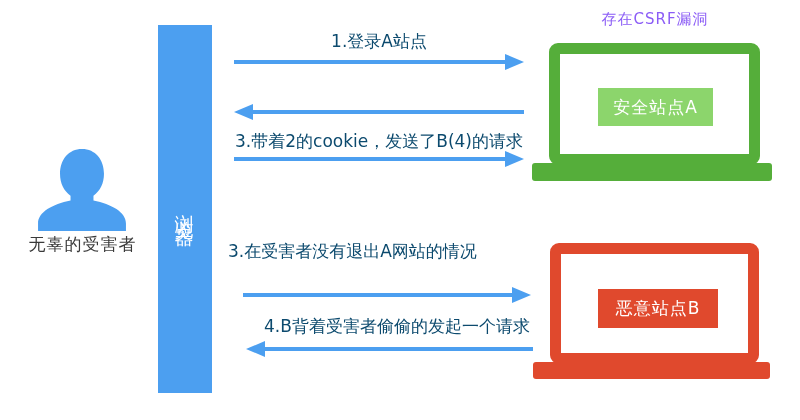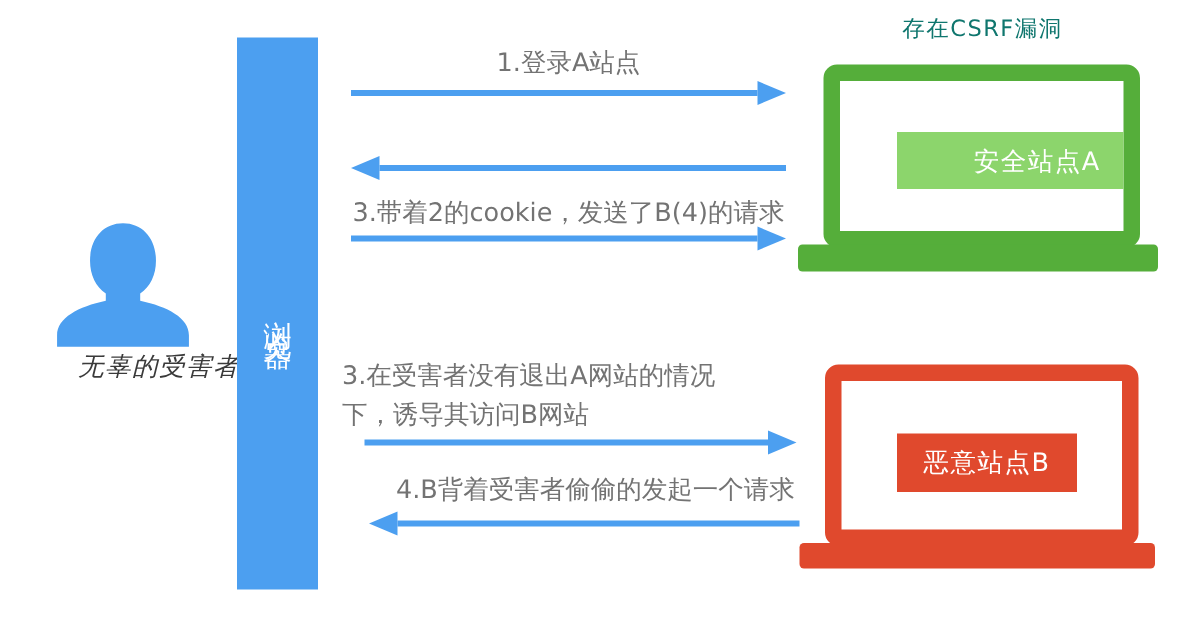--- a/index.html
+++ b/index.html
@@ -2,51 +2,51 @@
 <html><head>
 <meta charset="utf-8">
 <style>
   html,body{margin:0;padding:0;background:#fff;}
   .canvas{
     position:relative;width:800px;height:420px;background:#fff;overflow:hidden;
     font-family:"DejaVu Sans","Liberation Sans",sans-serif;color:#3a3a3a;
   }
   
   .person-svg{position:absolute;left:28px;top:147px;width:108px;height:86px;}
-  .person-label{position:absolute;left:5px;top:233px;width:155px;text-align:right;
-    font-size:17px;letter-spacing:1px;color:#3a3a3a;font-style:italic;}
+  .person-label{position:absolute;left:5px;top:233px;width:155px;text-align:center;
+    font-size:17px;letter-spacing:1px;color:#3a3a3a;}
   
   .browser-bar{position:absolute;left:158px;top:25px;width:54px;height:368px;
     background:#4c9ff0;display:flex;align-items:center;justify-content:center;}
   .browser-label{writing-mode:vertical-rl;text-orientation:upright;
     color:#fff;font-size:19px;letter-spacing:7px;}
   
   .arrow{position:absolute;height:16px;display:flex;align-items:center;}
   .shaft{flex:1;height:4px;background:#4c9ff0;}
   .head-right{width:0;height:0;border-top:8px solid transparent;
     border-bottom:8px solid transparent;border-left:19px solid #4c9ff0;}
   .head-left{width:0;height:0;border-top:8px solid transparent;
     border-bottom:8px solid transparent;border-right:19px solid #4c9ff0;}
   
-  .msg{position:absolute;font-size:17px;color:#737373;white-space:nowrap;}
+  .msg{position:absolute;font-size:17px;color:#0c4a6e;white-space:nowrap;}
   .msg.center{text-align:center;}
   .msg .line{display:block;line-height:26px;}
   
   .screen{position:absolute;background:#fff;border-radius:9px;box-sizing:border-box;}
   .screen.a{left:549px;top:43px;width:211px;height:122px;border:11px solid #55ae3a;}
   .screen.b{left:550px;top:243px;width:209px;height:121px;border:11px solid #e0492d;}
   .base{position:absolute;border-radius:3px;}
   .base.a{left:532px;top:163px;width:240px;height:18px;background:#55ae3a;}
   .base.b{left:533px;top:362px;width:237px;height:17px;background:#e0492d;}
   .site-box{position:absolute;display:flex;align-items:center;justify-content:center;
     color:#fff;font-size:17px;letter-spacing:1px;}
-  .site-box.a{left:598px;top:88px;width:115px;height:38px;background:#8cd56c;padding-left:36px;}
+  .site-box.a{left:598px;top:88px;width:115px;height:38px;background:#8cd56c;}
   .site-box.b{left:598px;top:289px;width:120px;height:39px;background:#e0492d;}
   .vuln-note{position:absolute;left:550px;top:10px;width:210px;text-align:center;
-    font-size:15px;color:#0f766e;letter-spacing:1px;}
+    font-size:15px;color:#8b5cf6;letter-spacing:1px;}
 </style>
 </head>
 <body>
 
 <div class="canvas">
 
   <svg class="person-svg" viewBox="0 0 110 90">
     <path fill="#4c9ff0" d="M55,2 C69,2 78,13 78,28 C78,38 74,46 67,51 L67,56
       C86,60 101,68 101,80 L101,88 L9,88 L9,80 C9,68 24,60 43,56 L43,51
       C36,46 32,38 32,28 C32,13 41,2 55,2 Z"></path>
@@ -69,21 +69,20 @@
   </div>
 
   <div class="msg center" style="left:224px;top:130px;width:310px;">3.带着2的cookie，发送了B(4)的请求</div>
   <div class="arrow" style="left:234px;top:151px;width:290px;">
     <span class="shaft"></span>
     <span class="head-right"></span>
   </div>
 
   <div class="msg" style="left:228px;top:238px;width:310px;">
     <span class="line">3.在受害者没有退出A网站的情况</span>
-    <span class="line">下，诱导其访问B网站</span>
   </div>
   <div class="arrow" style="left:243px;top:287px;width:288px;">
     <span class="shaft"></span>
     <span class="head-right"></span>
   </div>
 
   <div class="msg" style="left:236px;top:315px;width:300px;margin-left:28px;">4.B背着受害者偷偷的发起一个请求</div>
   <div class="arrow" style="left:246px;top:341px;width:287px;">
     <span class="head-left"></span>
     <span class="shaft"></span>

